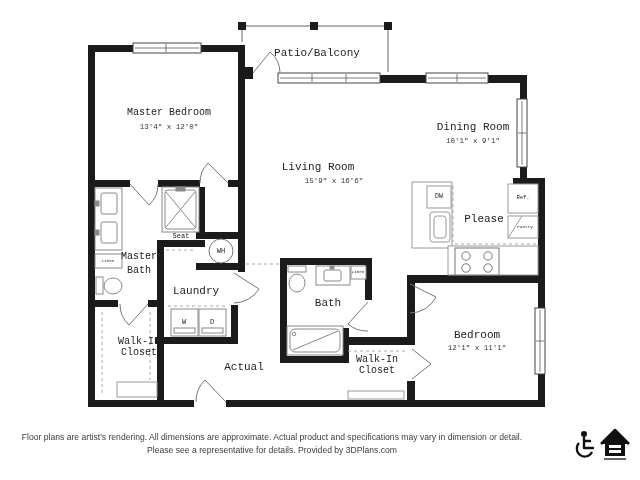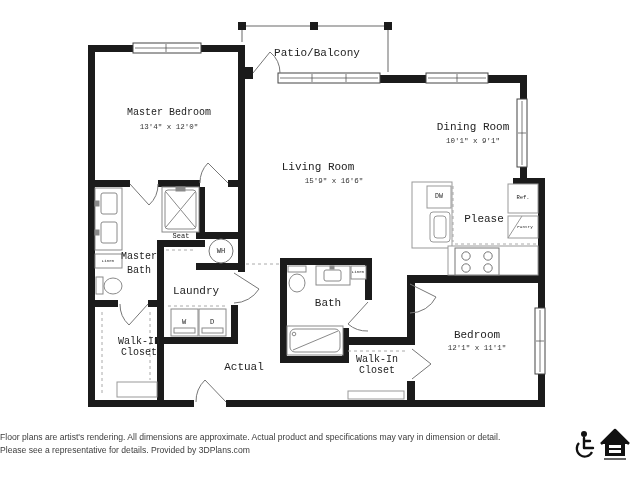--- a/index.html
+++ b/index.html
@@ -10,21 +10,21 @@
        font-family:Liberation Mono, monospace;line-height:1;}
   .room-name{font-size:11px;}
   .room-name-md{font-size:10px;}
   .room-dims{font-size:7.5px;color:#333;}
   .sm{font-size:11px;}
   .xsm{font-size:10px;}
   .xs{font-size:7px;}
   .dw{font-size:6.5px;}
   .ref{font-size:5.5px;}
   .tiny{font-size:4.3px;}
-  #footer{position:absolute;left:0;top:431px;width:544px;
+  #footer{position:absolute;left:0;top:431px;width:544px;text-align:center;
           color:#3c3c3c;font-size:8.6px;line-height:13.4px;}
 </style>
 </head>
 <body>
 
 <div id="stage">
 
 <svg id="plan-svg" width="640" height="480" viewBox="0 0 640 480">
 
   <g stroke="#9a9a9a" stroke-width="1.5" fill="none">

